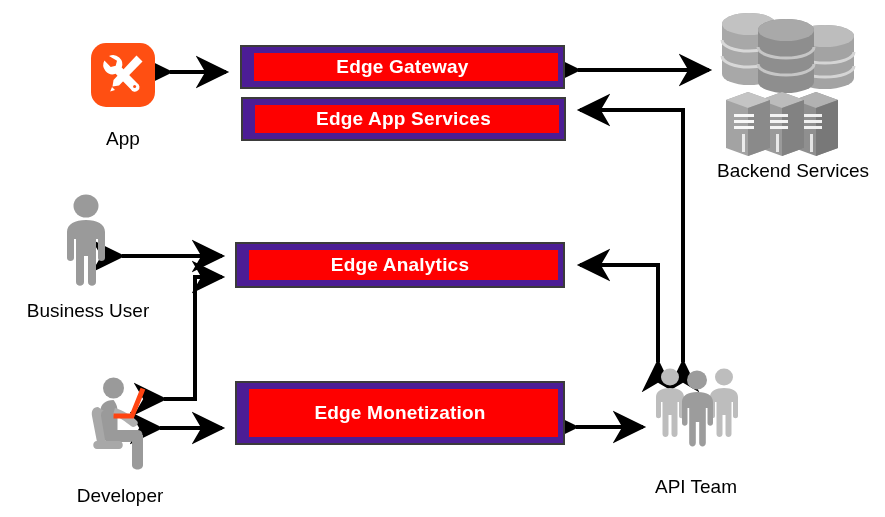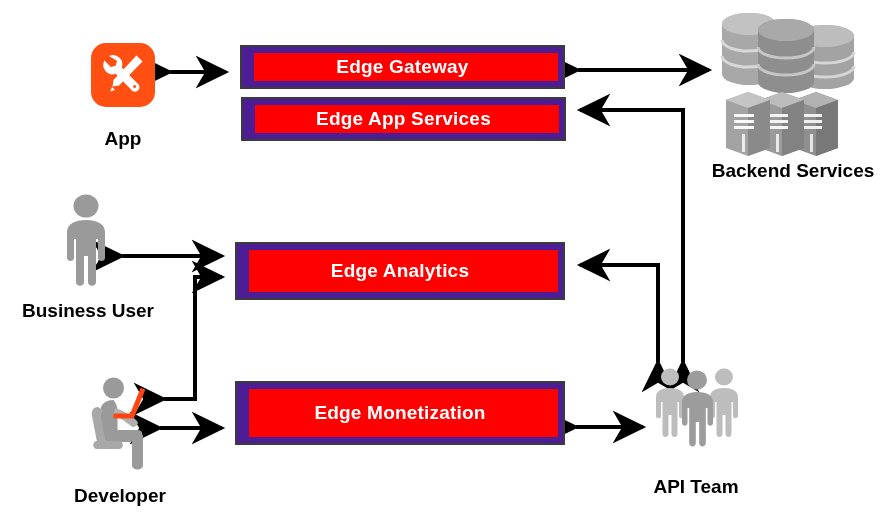--- a/index.html
+++ b/index.html
@@ -45,21 +45,21 @@
     letter-spacing: 0.2px;
     white-space: nowrap;
     text-align: center;
     width: 100%;
   }
 
   
   .node-label {
     position: absolute;
     color: #000000;
-    font-weight: bold;
+    font-weight: normal;
     font-size: 19px;
     white-space: nowrap;
     text-align: center;
   }
 
   
   .icon-wrap {
     position: absolute;
   }
   .icon-wrap svg { display: block; }
@@ -124,21 +124,21 @@
   <div class="bar" style="left:240px; top:45px; width:325px; height:44px;">
     <div class="bar-inner"></div>
     <div class="bar-label">Edge Gateway</div>
   </div>
 
   <div class="bar" style="left:233px; top:97px; width:325px; height:44px;margin-left:8px;">
     <div class="bar-inner"></div>
     <div class="bar-label">Edge App Services</div>
   </div>
 
-  <div class="bar" style="left:235px; top:242px; width:330px; height:58px;">
+  <div class="bar" style="left:235px; top:242px; width:330px; height:46px;">
     <div class="bar-inner"></div>
     <div class="bar-label">Edge Analytics</div>
   </div>
 
   <div class="bar" style="left:235px; top:381px; width:330px; height:64px;">
     <div class="bar-inner"></div>
     <div class="bar-label">Edge Monetization</div>
   </div>
 
   <div class="icon-wrap" style="left:88px; top:40px;">

